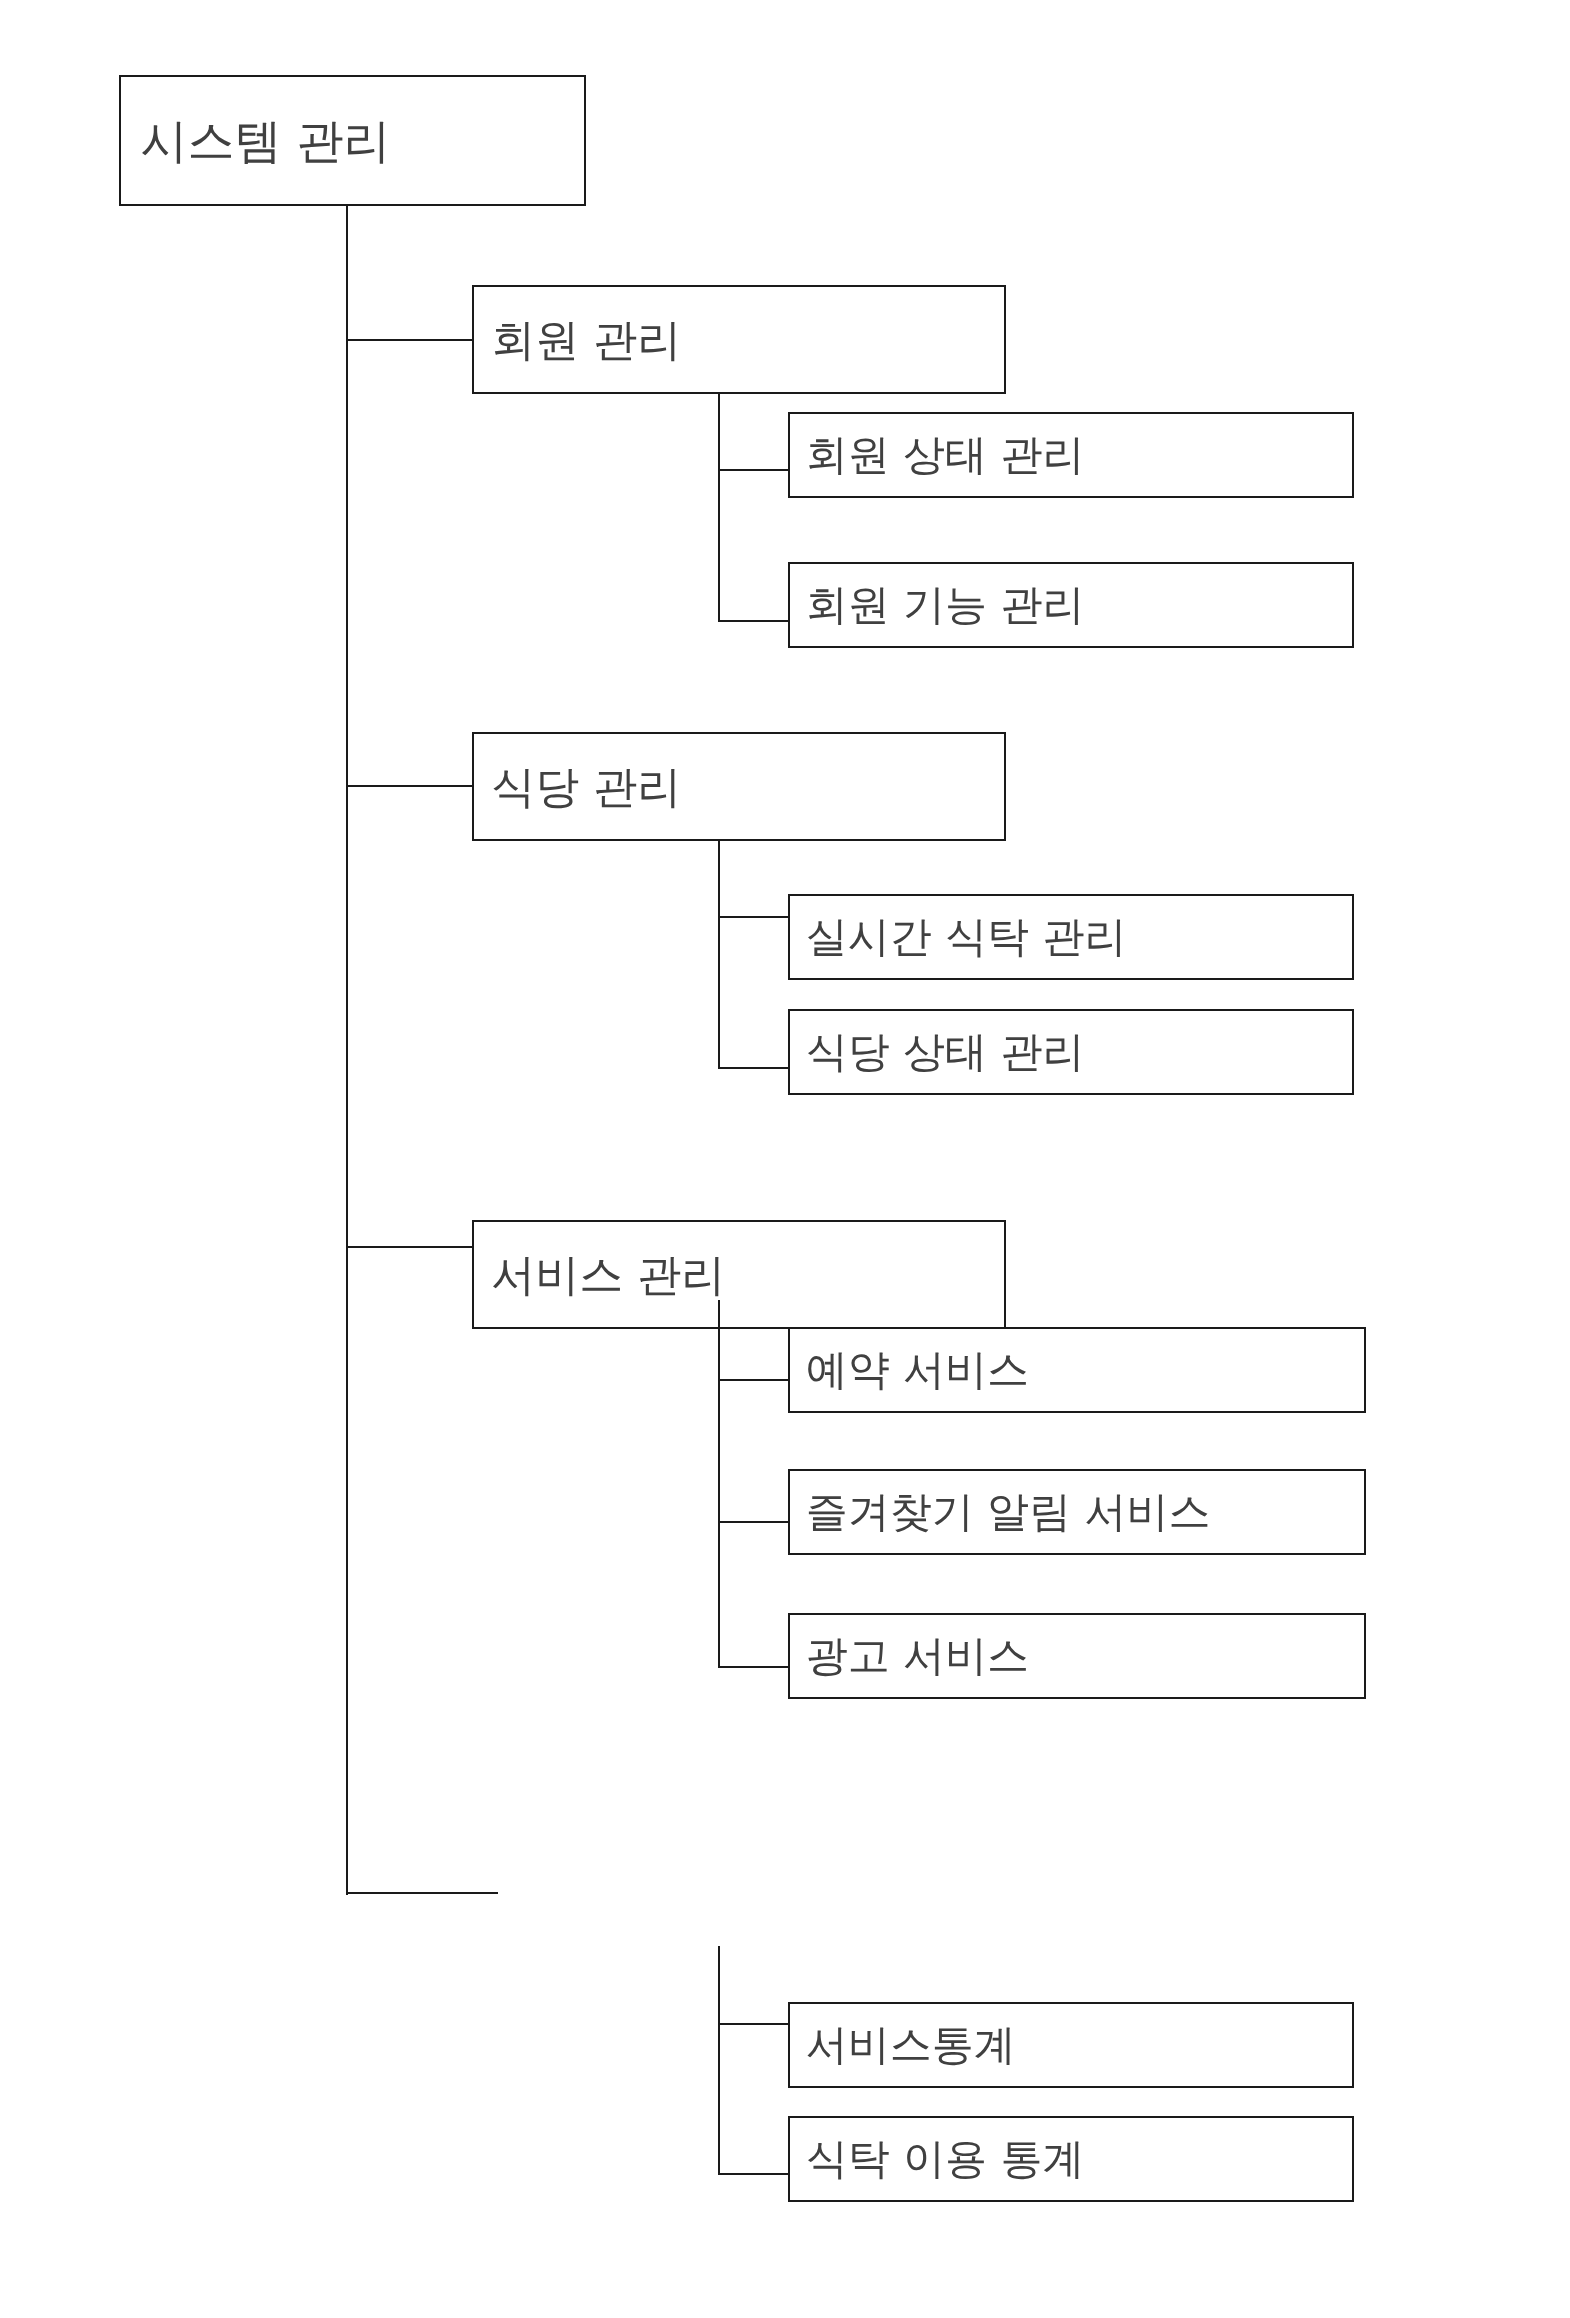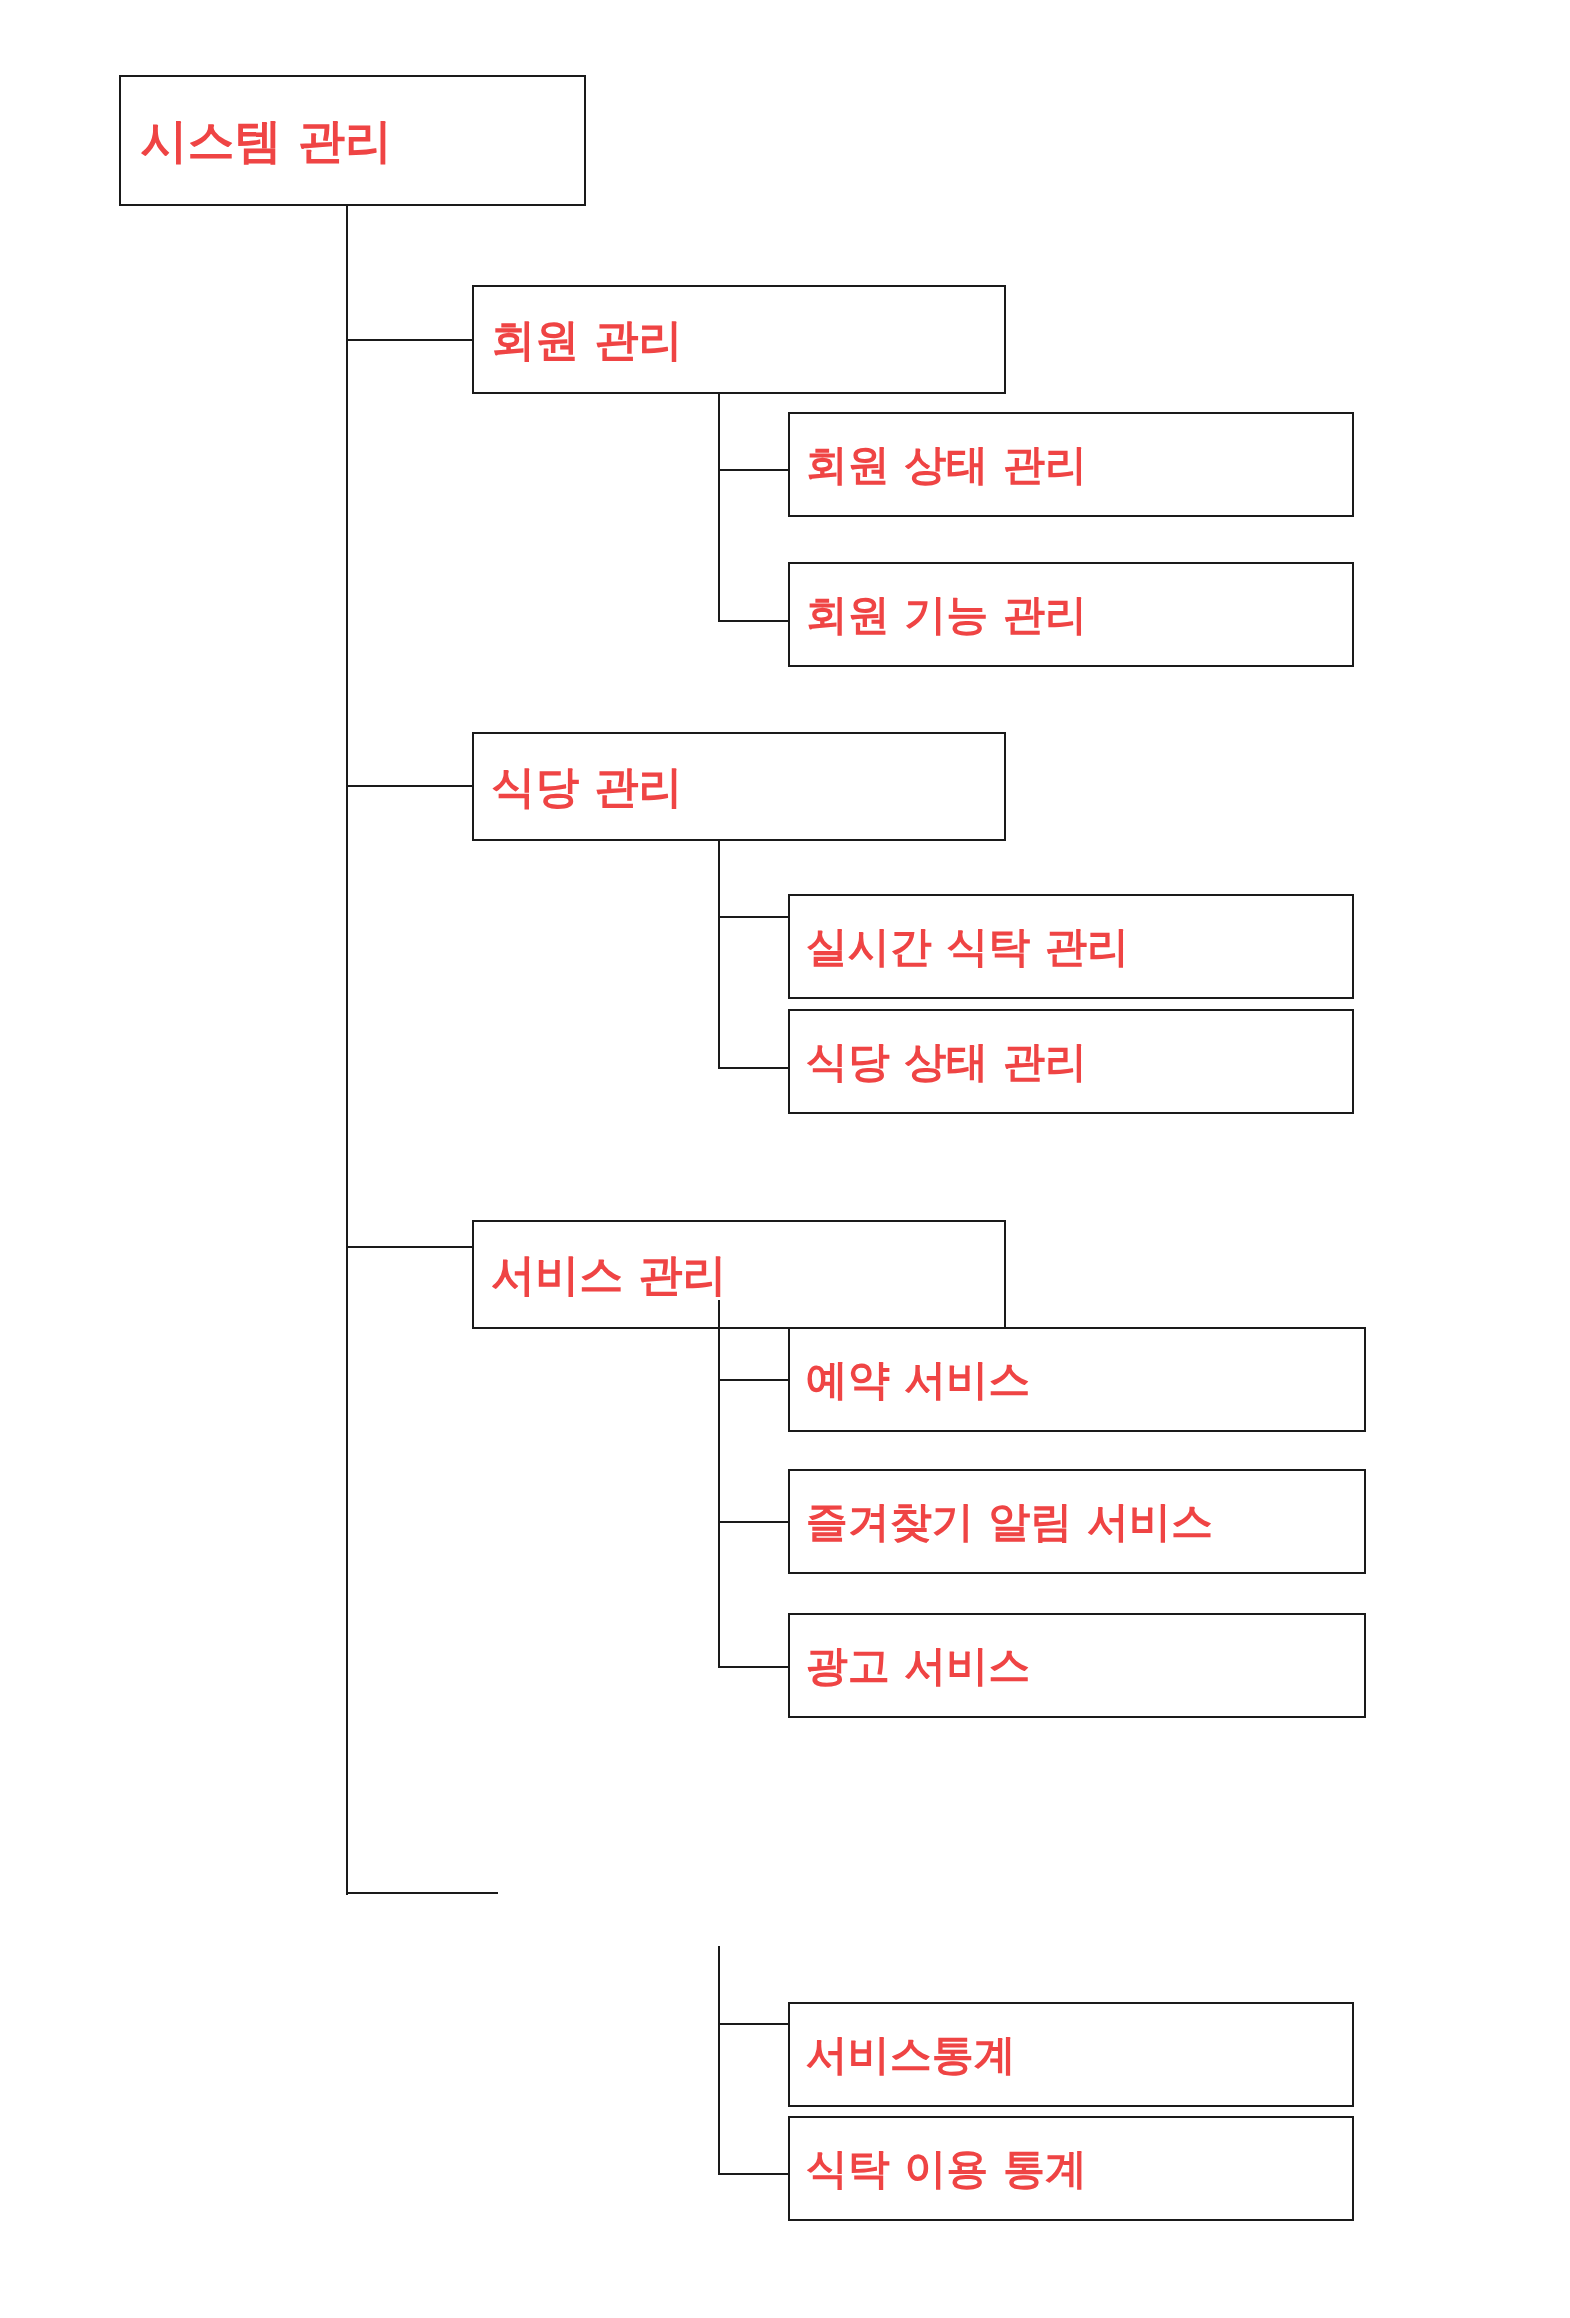--- a/index.html
+++ b/index.html
@@ -23,23 +23,23 @@
     position: absolute;
     box-sizing: border-box;
     background: #ffffff;
     border: 2.4px solid #1a1a1a;
     display: flex;
     align-items: center;
     justify-content: flex-start;
   }
   .node .label {
     display: block;
-    color: #ef4444;
+    color: #404040;
     white-space: nowrap;
-    font-weight: 700;
+    font-weight: 400;
     line-height: 1;
   }
   .node.root {
     left: 119px;
     top: 75px;
     width: 467px;
     height: 131px;
   }
   .node.root .label {
     font-size: 47px;
@@ -50,21 +50,21 @@
     width: 534px;
     height: 109px;
   }
   .node.lvl2 .label {
     font-size: 44px;
     padding-left: 17.3px;
   }
   .node.lvl3 {
     left: 788px;
     width: 566px;
-    height: 105px;
+    height: 86px;
   }
   .node.lvl3.wide {
     width: 578px;
   }
   .node.lvl3 .label {
     font-size: 42px;
     padding-left: 15.7px;
   }
   
   .line {

